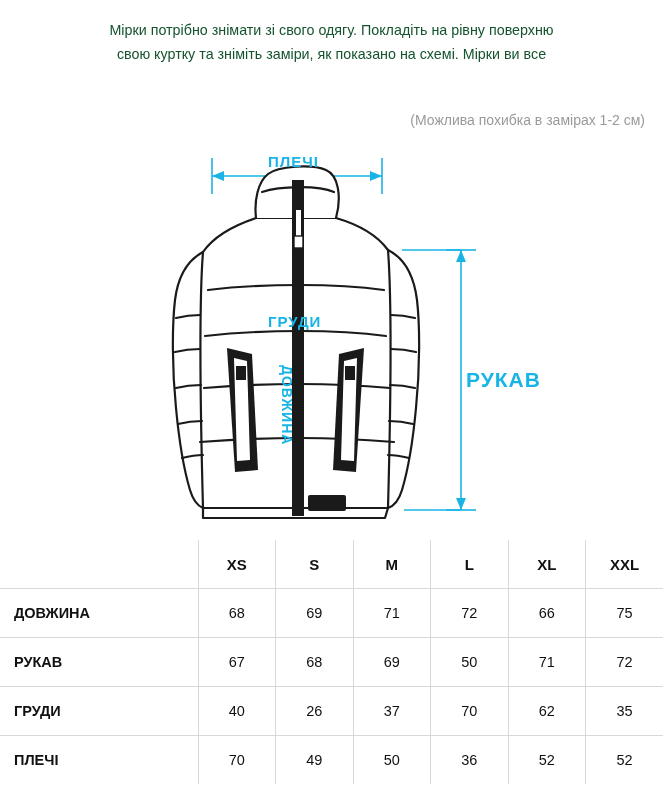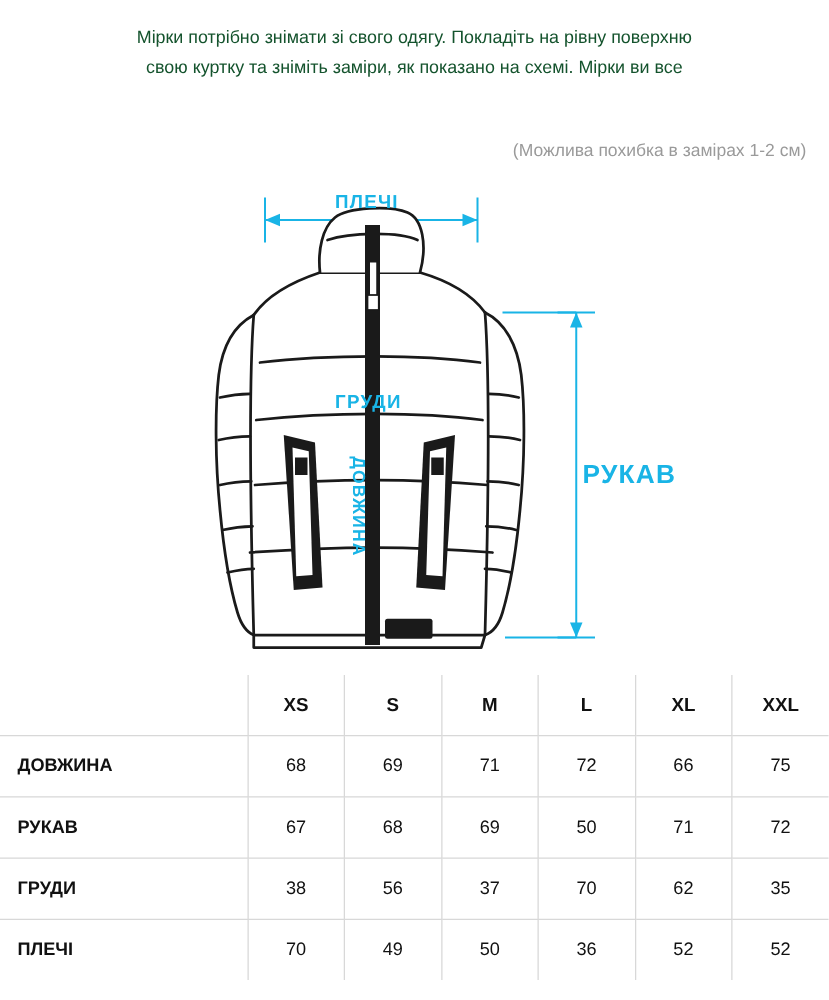--- a/index.html
+++ b/index.html
@@ -303,22 +303,22 @@
         <td>67</td>
         <td>68</td>
         <td>69</td>
         <td>50</td>
         <td>71</td>
         <td>72</td>
       </tr>
 
       <tr>
         <td class="rowhead">ГРУДИ</td>
-        <td>38</td>
-        <td>56</td>
+        <td>40</td>
+        <td>26</td>
         <td>37</td>
         <td>70</td>
         <td>62</td>
         <td>35</td>
       </tr>
 
       <tr>
         <td class="rowhead">ПЛЕЧІ</td>
         <td>70</td>
         <td>49</td>

